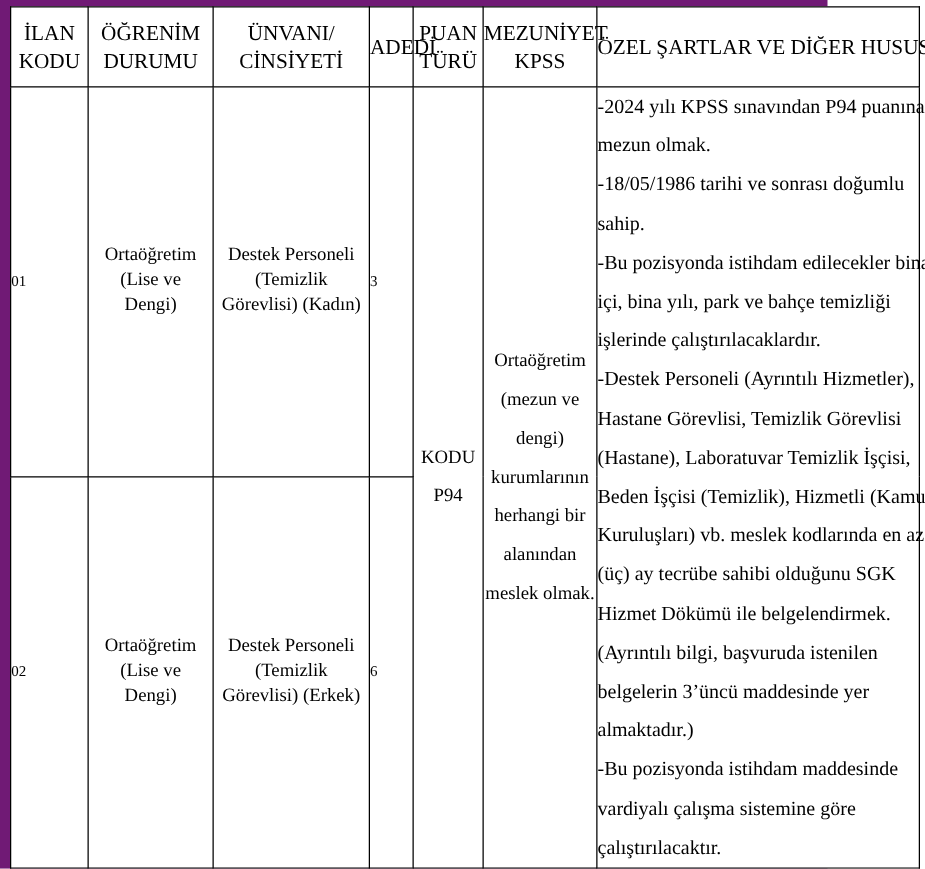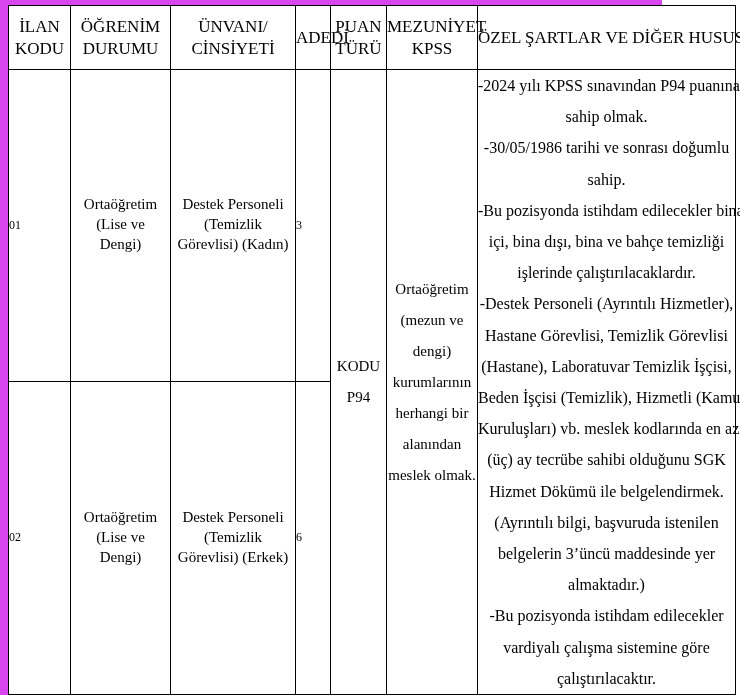--- a/index.html
+++ b/index.html
@@ -11,21 +11,21 @@
     width: 740px;
     height: 695px;
     font-family: "Liberation Serif", "DejaVu Serif", serif;
     color: #000000;
     overflow: hidden;
   }
   .page {
     position: relative;
     width: 662px;
     height: 695px;
-    background: #d946ef;
+    background: #701a75;
   }
   table.job-table {
     position: absolute;
     left: 8px;
     top: 5px;
     width: 727px;
     border-collapse: collapse;
     table-layout: fixed;
     background: #ffffff;
   }
@@ -78,21 +78,21 @@
 
   .cell-tall {
     text-align: center;
     font-size: 15px;
     line-height: 31px;
     padding: 2px 3px;
   }
   .cell-tall .ln { display: block; }
 
   .cell-ozel {
-    text-align: center;
+    text-align: left;
     vertical-align: top;
     font-size: 16px;
     line-height: 31.2px;
     padding: 10px 4px 6px 6px;
     margin-left: 36px;
   }
   .cell-ozel .ln { display: block; white-space: nowrap; }
 
   .row-a td.r-body { height: 306px; }
   .row-b td.r-body { height: 308px; }
@@ -161,37 +161,37 @@
         <td class="cell-tall" rowspan="2">
           <span class="ln">Ortaöğretim</span>
           <span class="ln">(mezun ve dengi)</span>
           <span class="ln">kurumlarının</span>
           <span class="ln">herhangi bir</span>
           <span class="ln">alanından</span>
           <span class="ln">meslek olmak.</span>
         </td>
         <td class="cell-ozel" rowspan="2">
           <span class="ln">-2024 yılı KPSS sınavından P94 puanına</span>
-          <span class="ln">sahip olmak.</span>
-          <span class="ln">-30/05/1986 tarihi ve sonrası doğumlu</span>
+          <span class="ln">mezun olmak.</span>
+          <span class="ln">-18/05/1986 tarihi ve sonrası doğumlu</span>
           <span class="ln">sahip.</span>
           <span class="ln">-Bu pozisyonda istihdam edilecekler bina</span>
-          <span class="ln">içi, bina dışı, bina ve bahçe temizliği</span>
+          <span class="ln">içi, bina yılı, park ve bahçe temizliği</span>
           <span class="ln">işlerinde çalıştırılacaklardır.</span>
           <span class="ln">-Destek Personeli (Ayrıntılı Hizmetler),</span>
           <span class="ln">Hastane Görevlisi, Temizlik Görevlisi</span>
           <span class="ln">(Hastane), Laboratuvar Temizlik İşçisi,</span>
           <span class="ln">Beden İşçisi (Temizlik), Hizmetli (Kamu</span>
           <span class="ln">Kuruluşları) vb. meslek kodlarında en az 3</span>
           <span class="ln">(üç) ay tecrübe sahibi olduğunu SGK</span>
           <span class="ln">Hizmet Dökümü ile belgelendirmek.</span>
           <span class="ln">(Ayrıntılı bilgi, başvuruda istenilen</span>
           <span class="ln">belgelerin 3’üncü maddesinde yer</span>
           <span class="ln">almaktadır.)</span>
-          <span class="ln">-Bu pozisyonda istihdam edilecekler</span>
+          <span class="ln">-Bu pozisyonda istihdam maddesinde</span>
           <span class="ln">vardiyalı çalışma sistemine göre</span>
           <span class="ln">çalıştırılacaktır.</span>
         </td>
       </tr>
       <tr class="row-b">
         <td class="cell-num r-body">02</td>
         <td class="cell-center r-body">
           <span class="ln">Ortaöğretim</span>
           <span class="ln">(Lise ve</span>
           <span class="ln">Dengi)</span>

